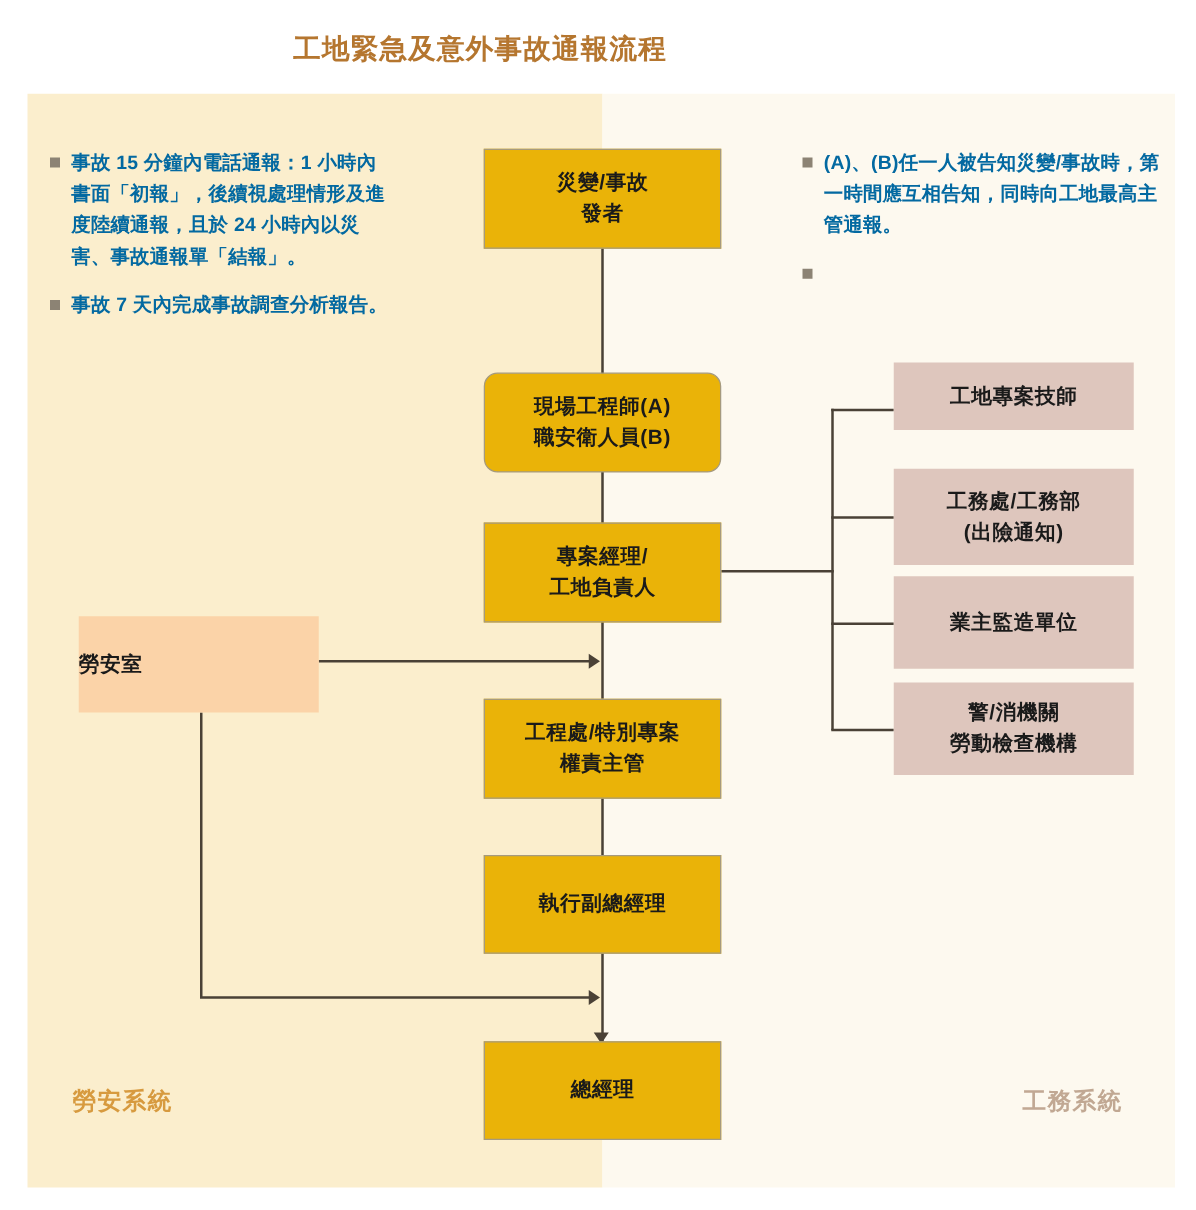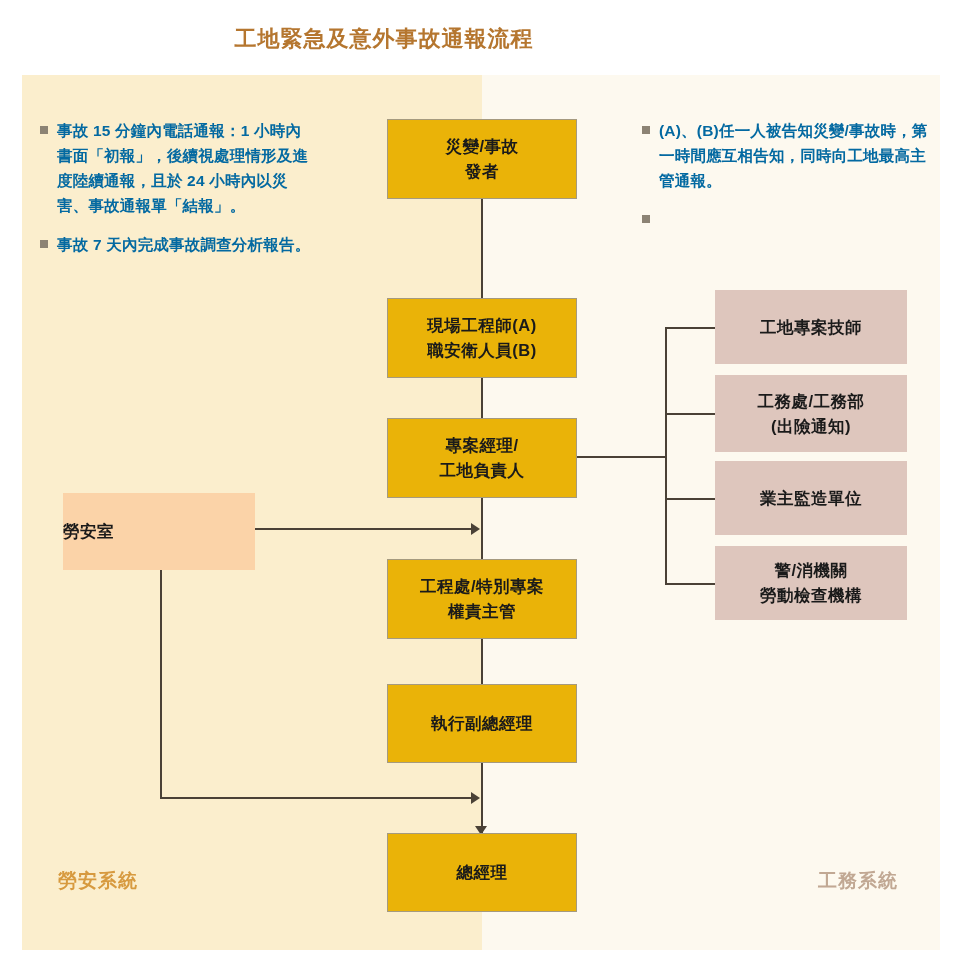--- a/index.html
+++ b/index.html
@@ -224,21 +224,21 @@
 <div class="hline" style="left:665px; top:327px; width:50px;"></div>
 <div class="hline" style="left:665px; top:413px; width:50px;"></div>
 <div class="hline" style="left:665px; top:498px; width:50px;"></div>
 <div class="hline" style="left:665px; top:583px; width:50px;"></div>
 
 <div class="fbox" style="left:387px; top:119px; width:190px; height:80px;">
   <div class="line">災變/事故</div>
   <div class="line">發者</div>
 </div>
 
-<div class="fbox" style="left:387px; top:298px; width:190px; height:80px;">
+<div class="fbox" style="left:387px; top:298px; width:190px; height:80px;border-radius:11px;">
   <div class="line">現場工程師(A)</div>
   <div class="line">職安衛人員(B)</div>
 </div>
 
 <div class="fbox" style="left:387px; top:418px; width:190px; height:80px;">
   <div class="line">專案經理/</div>
   <div class="line">工地負責人</div>
 </div>
 
 <div class="fbox" style="left:387px; top:559px; width:190px; height:80px;">
@@ -251,21 +251,21 @@
 </div>
 
 <div class="fbox" style="left:387px; top:833px; width:190px; height:79px;">
   <div class="line">總經理</div>
 </div>
 
 <div class="obox" style="left:63px; top:493px; width:192px; height:77px;">
   <div class="line">勞安室</div>
 </div>
 
-<div class="pbox" style="left:715px; top:290px; width:192px; height:74px;">
+<div class="pbox" style="left:715px; top:290px; width:192px; height:54px;">
   <div class="line">工地專案技師</div>
 </div>
 
 <div class="pbox" style="left:715px; top:375px; width:192px; height:77px;">
   <div class="line">工務處/工務部</div>
   <div class="line">(出險通知)</div>
 </div>
 
 <div class="pbox" style="left:715px; top:461px; width:192px; height:74px;">
   <div class="line">業主監造單位</div>

